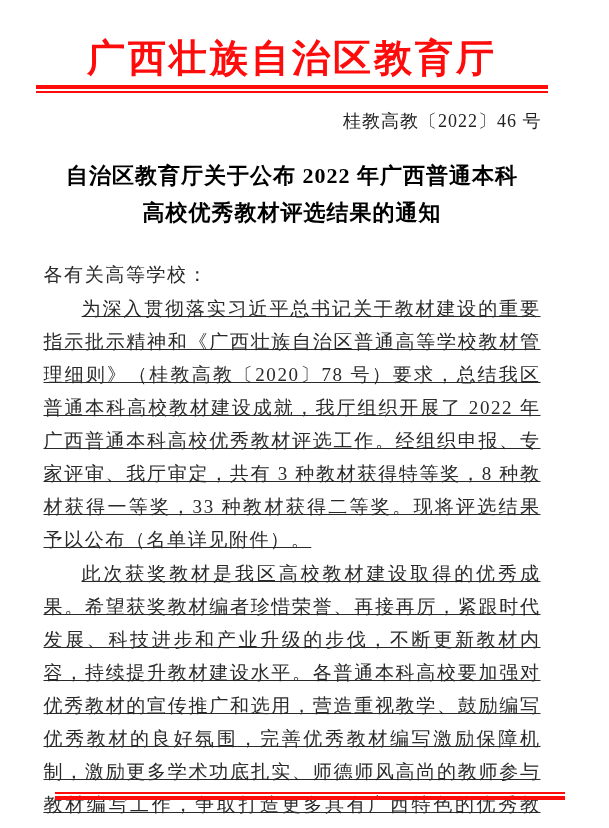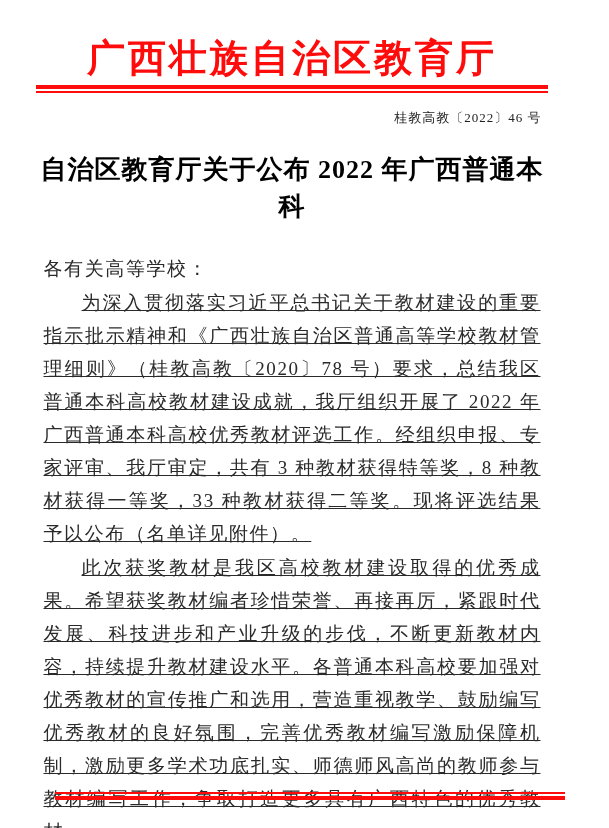--- a/index.html
+++ b/index.html
@@ -30,29 +30,29 @@
     width: 512px;
     margin: 5px auto 0 auto;
     height: 2px;                 
     border-top: 4px solid #fe0b0b;
     border-bottom: 2px solid #fe0b0b;
   }
   .doc-number {
     width: 499px;
     margin: 16px auto 0 auto;
     text-align: right;
-    font-size: 13px;
+    font-size: 18px;
     letter-spacing: 1px;
     color: #222222;
   }
   .doc-title {
     margin: 24px auto 8px auto;
     width: 520px;
     text-align: center;
-    font-size: 26px;
+    font-size: 22px;
     font-weight: bold;
     line-height: 37px;
     color: #000000;
     letter-spacing: 1px;
   }
   .body-text {
     width: 499px;
     margin: 27px auto 0 auto;
     font-size: 19px;
     line-height: 33px;
@@ -84,20 +84,21 @@
 <div class="page">
 
   <div class="org-name">广西壮族自治区教育厅</div>
 
   <div class="rule-top"></div>
 
   <div class="doc-number">桂教高教〔2022〕46 号</div>
 
   <div class="doc-title">
     <div>自治区教育厅关于公布 2022 年广西普通本科</div>
+    <div>高校优秀教材评选结果的通知</div>
   </div>
 
   <div class="body-text">
     <p>各有关高等学校：</p>
     <p class="para-indent">为深入贯彻落实习近平总书记关于教材建设的重要指示批示精神和《广西壮族自治区普通高等学校教材管理细则》（桂教高教〔2020〕78 号）要求，总结我区普通本科高校教材建设成就，我厅组织开展了 2022 年广西普通本科高校优秀教材评选工作。经组织申报、专家评审、我厅审定，共有 3 种教材获得特等奖，8 种教材获得一等奖，33 种教材获得二等奖。现将评选结果予以公布（名单详见附件）。</p>
     <p class="para-indent">此次获奖教材是我区高校教材建设取得的优秀成果。希望获奖教材编者珍惜荣誉、再接再厉，紧跟时代发展、科技进步和产业升级的步伐，不断更新教材内容，持续提升教材建设水平。各普通本科高校要加强对优秀教材的宣传推广和选用，营造重视教学、鼓励编写优秀教材的良好氛围，完善优秀教材编写激励保障机制，激励更多学术功底扎实、师德师风高尚的教师参与教材编写工作，争取打造更多具有广西特色的优秀教材。</p>
   </div>
 
   <div class="rule-bottom"></div>
 

